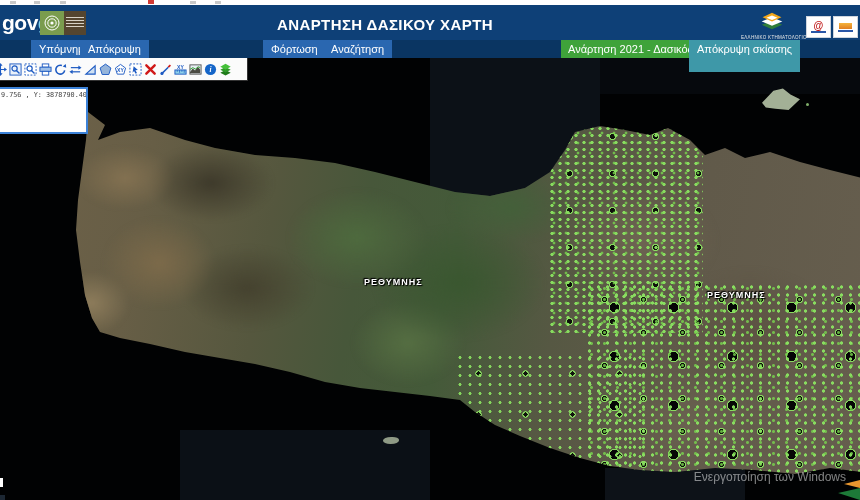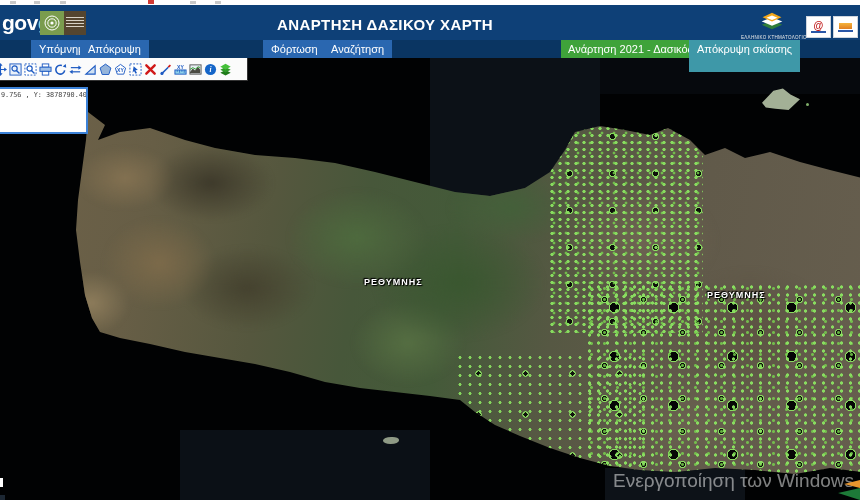--- a/index.html
+++ b/index.html
@@ -97,21 +97,21 @@
   .islet-dia{left:762px;top:28px;width:38px;height:24px;background:#a3b096;
     clip-path:polygon(0 70%,30% 20%,55% 10%,75% 35%,100% 55%,70% 100%,35% 95%,10% 90%);}
   .islet-small{left:383px;top:379px;width:16px;height:7px;background:#8f9a85;border-radius:50% 40% 50% 45%;}
   .islet-dot{left:806px;top:45px;width:3px;height:3px;background:#7fae6a;border-radius:50%;}
 
   .map-label{position:absolute;color:#fff;font-size:9px;font-weight:bold;letter-spacing:1px;
     text-shadow:0 0 2px #000,1px 1px 1px #000,-1px -1px 1px #000;white-space:nowrap;}
   .lbl-rethymnis{left:364px;top:219px;}
   .lbl-irakleiou{left:707px;top:232px;}
 
-  .watermark{position:absolute;right:6px;top:412px;color:rgba(255,255,255,.5);font-size:19px;white-space:nowrap;}
+  .watermark{position:absolute;right:14px;top:412px;color:rgba(255,255,255,.5);font-size:12px;white-space:nowrap;}
   .corner-logo{position:absolute;right:0;bottom:0;width:24px;height:22px;}
   .scale-tick{position:absolute;left:0;top:420px;width:3px;height:9px;background:#fff;}
   .scale-dot{position:absolute;left:0;top:437px;width:5px;height:5px;background:#1c2733;}
 </style>
 </head>
 <body>
 
 <div id="app">
 
   <div class="browser-strip">

